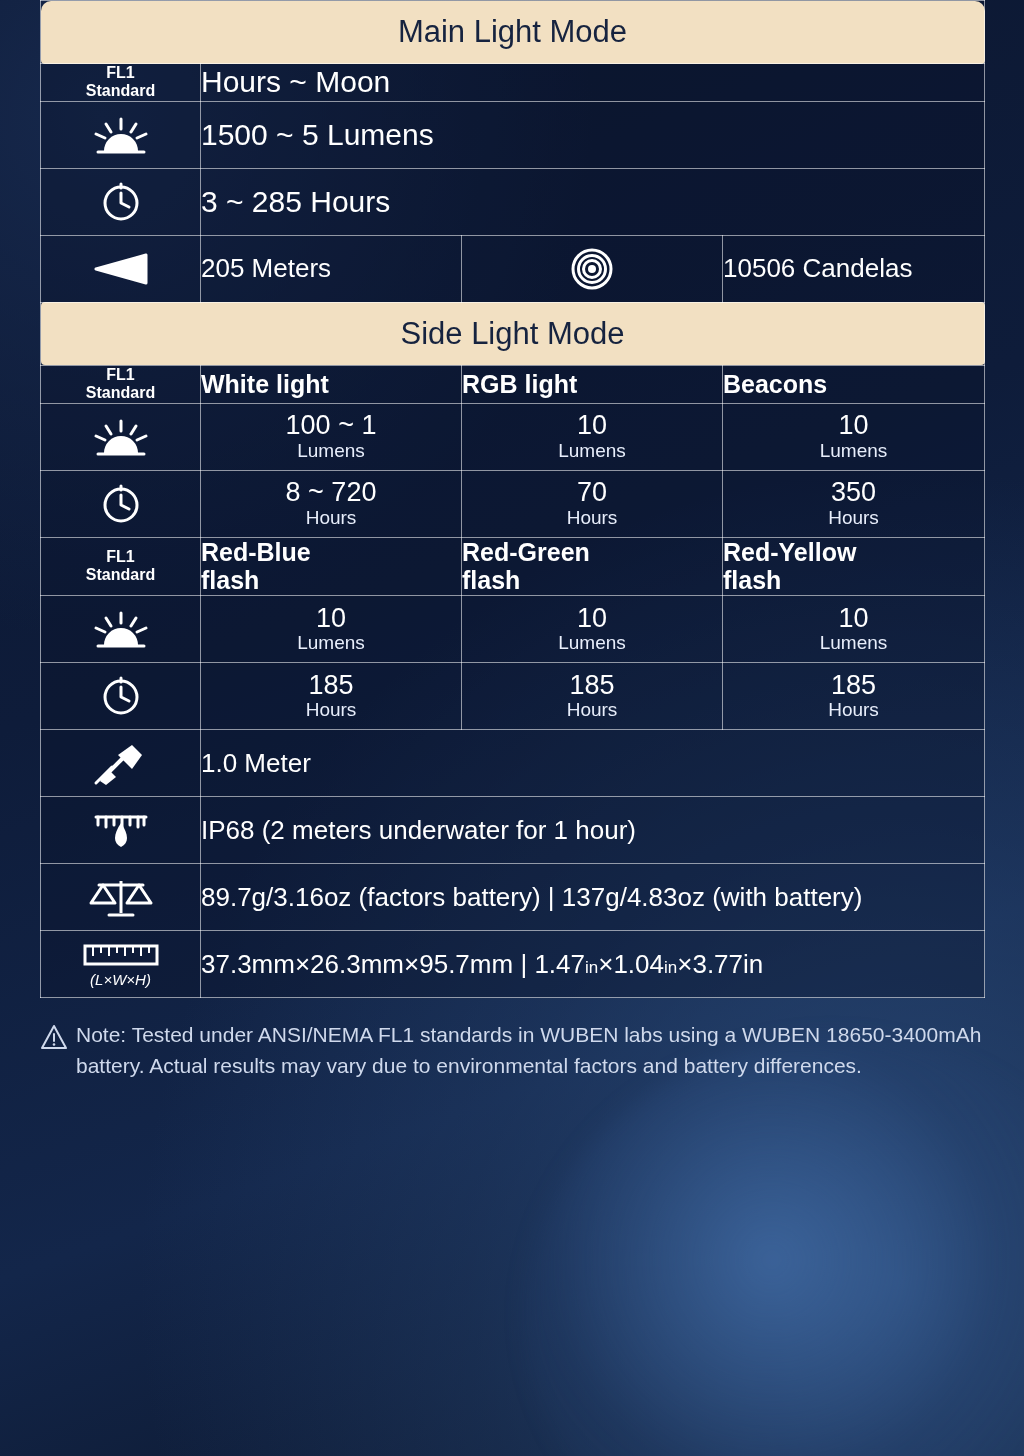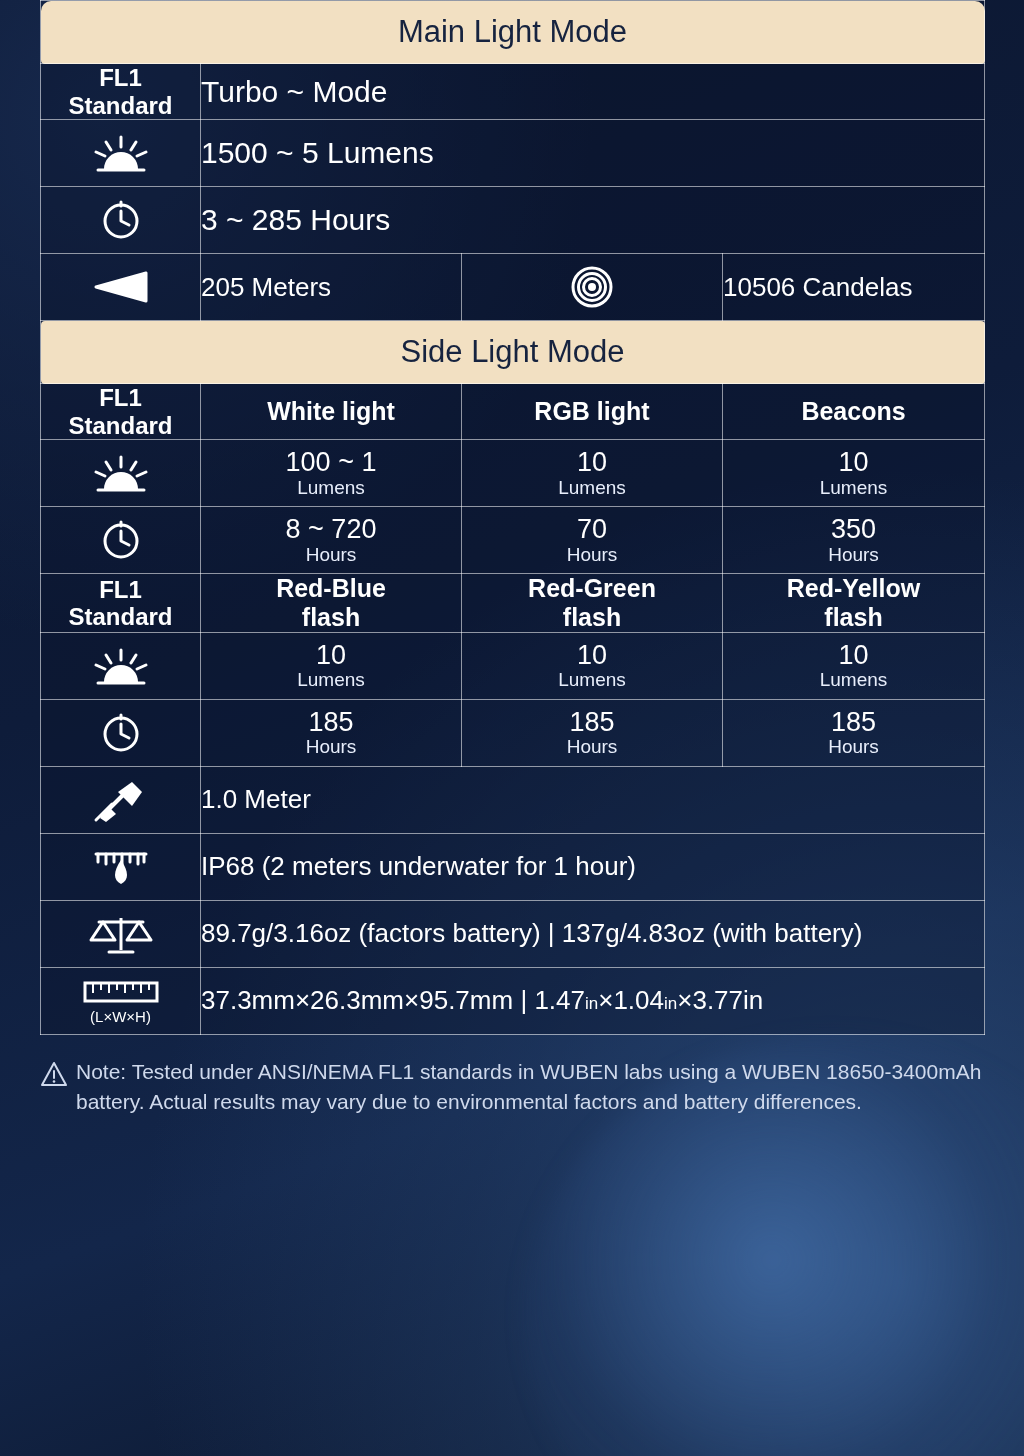--- a/index.html
+++ b/index.html
@@ -70,21 +70,21 @@
     border-top-right-radius: 10px;
   }
   .iconcell {
     width: 160px;
     text-align: center;
     height: 66px;
   }
   .fl1 {
     text-align: center;
     font-weight: bold;
-    font-size: 24px;
+    font-size: 16px;
     line-height: 1.15;
     padding: 8px 0;
   }
   .lead {
     padding-left: 22px;
     font-size: 30px;
     font-weight: 300;
   }
   .lead.small {
     font-size: 26px;
@@ -96,36 +96,36 @@
     font-size: 27px;
     line-height: 1.05;
     font-weight: 300;
   }
   .unit {
     font-size: 19px;
     font-weight: 300;
     color: #e8eefb;
   }
   .hdr {
-    text-align: center;
     font-weight: bold;
     font-size: 25px;
     line-height: 1.15;
     padding: 10px 0;
   }
   .valcell {
     padding: 8px 0;
     margin-left: 44px;
   }
   svg { display: block; margin: 0 auto; }
   .lwh {
     font-size: 15px;
     text-align: center;
     margin-top: 1px;
     font-weight: 300;
+    font-style: italic;
   }
   .note {
     display: flex;
     gap: 8px;
     margin-top: 22px;
     width: 944px;
     color: #cfd9ec;
     font-size: 21px;
     font-weight: 300;
     line-height: 1.45;
@@ -152,21 +152,21 @@
 
       <tr>
         <td class="sect first" colspan="4">Main Light Mode</td>
       </tr>
 
       <tr>
         <td class="fl1">
           <div>FL1</div>
           <div>Standard</div>
         </td>
-        <td class="lead" colspan="3">Turbo ~ Mode</td>
+        <td class="lead" colspan="3">Hours ~ Moon</td>
       </tr>
 
       <tr>
         <td class="iconcell">
           <svg width="62" height="40" viewBox="0 0 62 40">
             <g stroke="#fff" stroke-width="3" stroke-linecap="round" fill="none">
               <line x1="31" y1="4" x2="31" y2="14"></line>
               <line x1="16" y1="9" x2="21" y2="17"></line>
               <line x1="46" y1="9" x2="41" y2="17"></line>
               <line x1="6" y1="19" x2="15" y2="23"></line>

